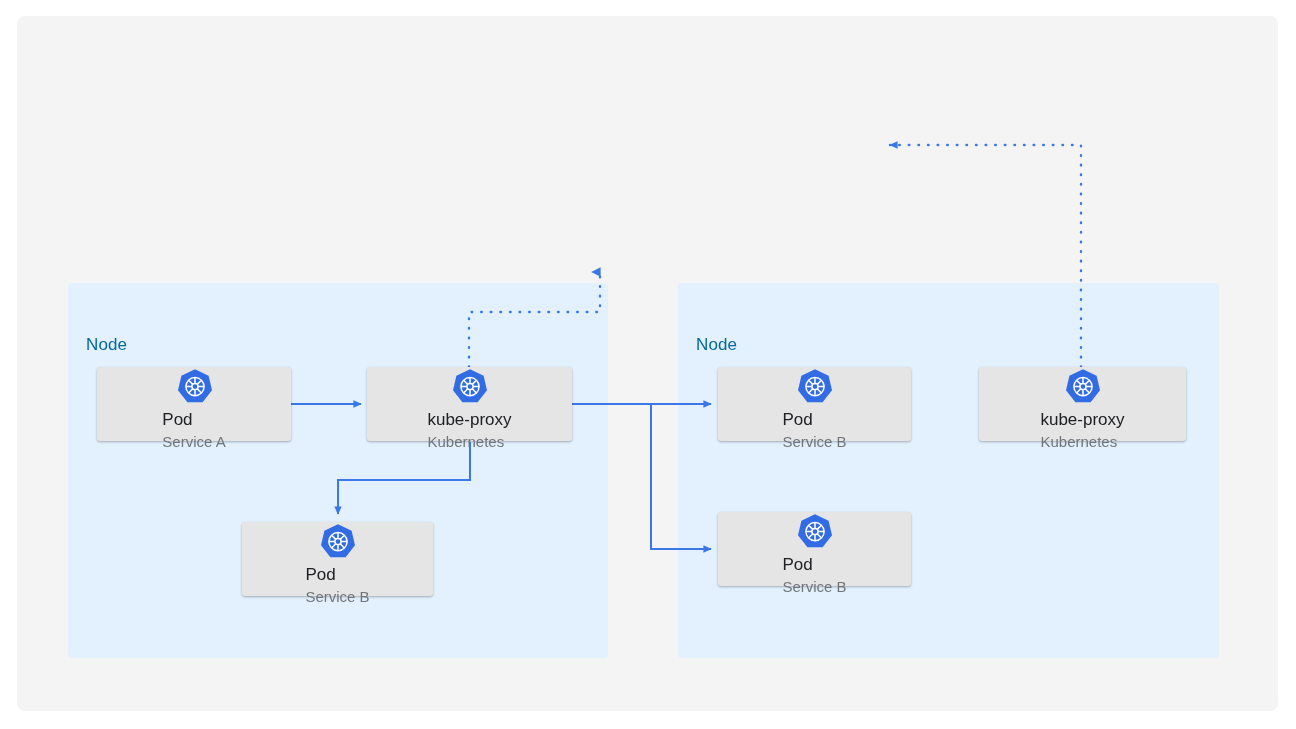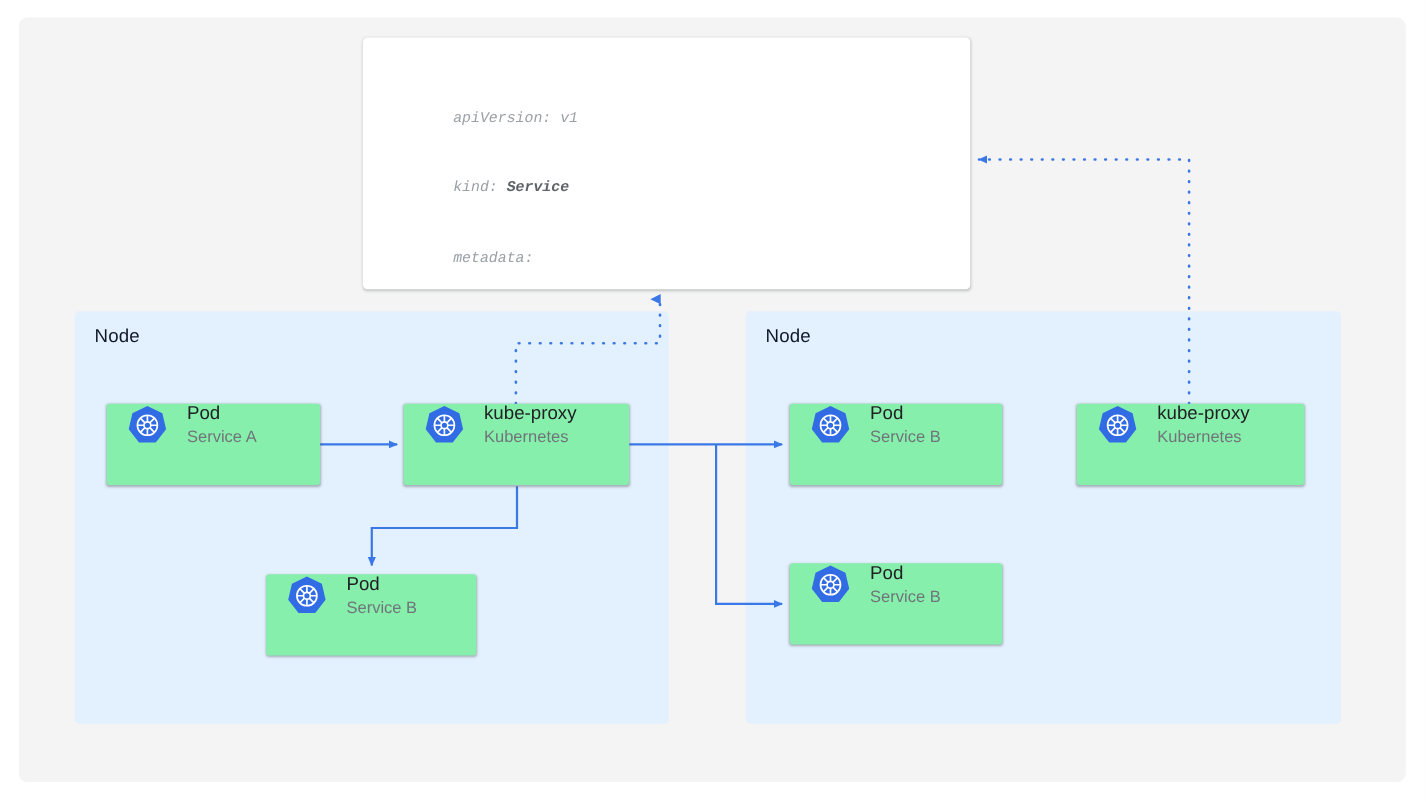--- a/index.html
+++ b/index.html
@@ -32,23 +32,24 @@
 
   
   .node-box {
     position: absolute;
     background: #e3f0fd;
     border-radius: 4px;
   }
   .node-label {
     position: absolute;
     font-size: 17px;
-    color: #0f172a;
+    color: #0369a1;
     font-family: "Liberation Sans", sans-serif;
     letter-spacing: 0.1px;
+    margin-top: 39px;
   }
 
   
   .yaml-card {
     position: absolute;
     left: 330px;
     top: 34px;
     width: 552px;
     height: 229px;
     background: #ffffff;
@@ -66,26 +67,27 @@
     line-height: 21.3px;
     color: #9aa0a6;
     white-space: pre;
   }
   .yaml-line { display: block; }
   .yaml-line b { font-weight: bold; color: #5f6368; font-style: italic; }
 
   
   .card {
     position: absolute;
-    background: #86efac;
+    background: #e5e5e5;
     border-radius: 3px;
     box-shadow: 0 1px 2px rgba(60,64,67,0.28), 0 1px 3px rgba(60,64,67,0.12);
     display: flex;
-    align-items: flex-start;
+    align-items: center;
     box-sizing: border-box;
+    flex-direction: column;
   }
   .card .k8s-logo {
     flex: 0 0 auto;
     margin-left: 17px;
     margin-right: 16px;
   }
   .card-text {
     display: flex;
     flex-direction: column;
     justify-content: center;
@@ -143,35 +145,20 @@
     <path d="M470,442 L470,480 L338,480 L338,514" stroke="#3b78e7" stroke-width="2" fill="none" marker-end="url(#arrowSolid)"></path>
 
     <path d="M572,404 L711,404" stroke="#3b78e7" stroke-width="2" fill="none" marker-end="url(#arrowSolid)"></path>
     <path d="M651,404 L651,549 L711,549" stroke="#3b78e7" stroke-width="2" fill="none" marker-end="url(#arrowSolid)"></path>
 
     <path d="M469,367 L469,312 L600,312 L600,272" stroke="#3b78e7" stroke-width="2.4" fill="none" stroke-linecap="round" stroke-dasharray="0.6 9" marker-end="url(#arrowDotUp)"></path>
 
     <path d="M1081,367 L1081,145 L890,145" stroke="#3b78e7" stroke-width="2.4" fill="none" stroke-linecap="round" stroke-dasharray="0.6 9" marker-end="url(#arrowSolid)"></path>
   </svg>
 
-  <div class="yaml-card">
-    <div class="yaml-inner">
-      <span class="yaml-line"><span>apiVersion: v1</span><b></b></span>
-      <span class="yaml-line"><span>kind: </span><b>Service</b></span>
-      <span class="yaml-line"><span>metadata:</span><b></b></span>
-      
-      
-      
-      
-      
-      
-      
-      
-    </div>
-  </div>
 
   <div class="card" style="left:97px; top:367px; width:194px; height:74px;">
     <span class="k8s-logo">
       <svg width="40" height="40" viewBox="0 0 40 40" xmlns="http://www.w3.org/2000/svg">
         <path d="M20 2.2 L33.6 8.7 L37 23.3 L27.6 35.2 L12.4 35.2 L3 23.3 L6.4 8.7 Z" fill="#326ce5"></path>
         <g fill="none" stroke="#ffffff" stroke-width="1.5">
           <circle cx="20" cy="19.6" r="9.1"></circle>
           <circle cx="20" cy="19.6" r="3.1"></circle>
           <path d="M20 10.5 V16.5 M20 22.7 V28.7 M10.9 19.6 H16.9 M23.1 19.6 H29.1"></path>
           <path d="M13.56 13.16 L17.8 17.4 M22.2 21.8 L26.44 26.04 M26.44 13.16 L22.2 17.4 M17.8 21.8 L13.56 26.04"></path>

